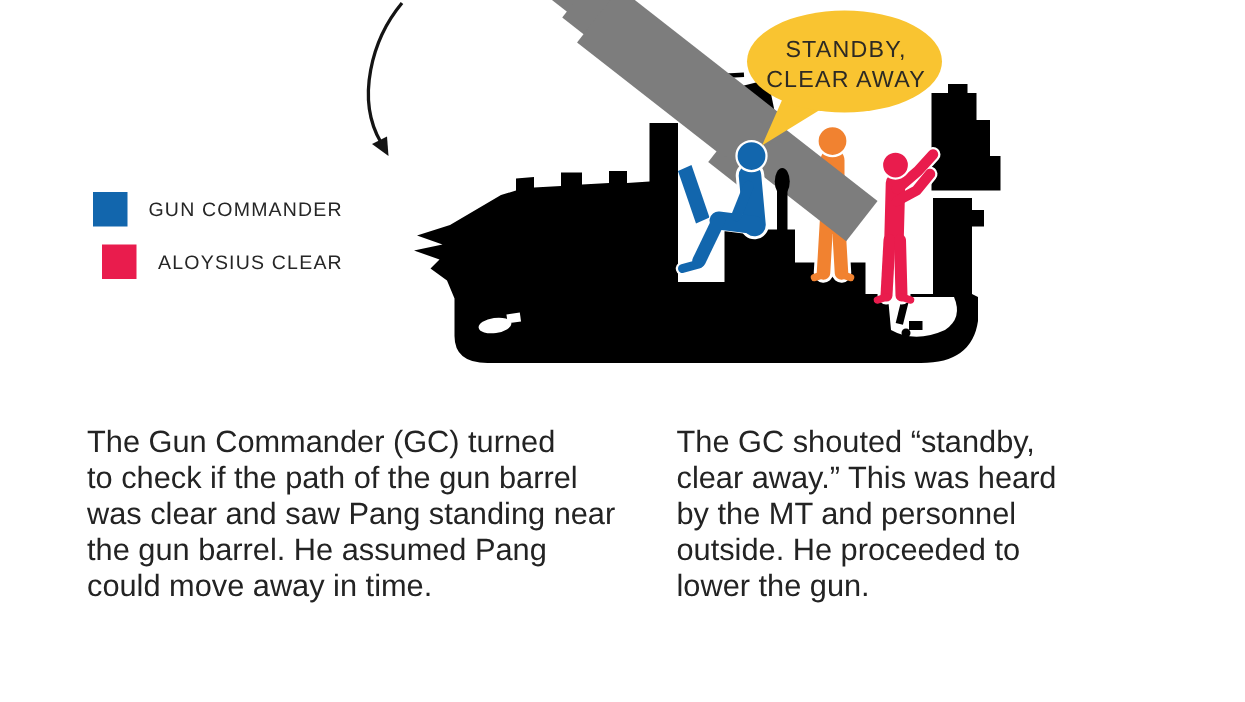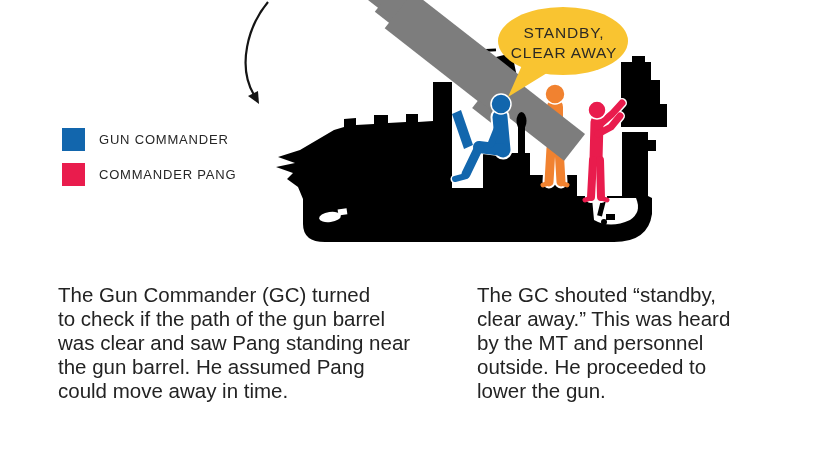--- a/index.html
+++ b/index.html
@@ -3,32 +3,32 @@
 <meta charset="utf-8">
 <style>
   html,body{margin:0;padding:0;background:#ffffff;}
   body{width:830px;height:468px;position:relative;overflow:hidden;
        font-family:"Liberation Sans", sans-serif;}
   .stage{position:absolute;inset:0;}
   svg.illustration{position:absolute;left:0;top:0;}
 
   
   .legend{position:absolute;left:62px;top:128px;display:flex;flex-direction:column;gap:12px;}
-  .legend-row{display:flex;align-items:center;gap:14px;}
+  .legend-row{display:flex;align-items:center;gap:14px;justify-content:flex-end;}
   .swatch{width:23px;height:23px;flex:0 0 auto;}
   .sw-0{background:var(--blue);}
   .sw-1{background:var(--orange);}
   .sw-2{background:var(--red);}
   .legend-label{font-size:13px;letter-spacing:0.8px;color:#262626;font-weight:400;}
 
   
   .caption{position:absolute;top:283px;color:var(--text);
            font-size:20.5px;line-height:24px;white-space:pre-line;font-weight:400;}
   .caption-left{left:58px;width:375px;}
-  .caption-right{left:477px;width:290px;}
+  .caption-right{left:451px;width:290px;}
 
   
   text.bubble-text{font-family:"Liberation Sans",sans-serif;font-size:15.5px;
        letter-spacing:0.8px;fill:var(--bubble_text);font-weight:400;}
 </style>
 </head>
 <body>
 
 <div class="stage">
 
@@ -147,21 +147,21 @@
     </g>
   </svg>
 
   <div class="legend">
     <div class="legend-row">
       <span class="swatch sw-0"></span>
       <span class="legend-label">GUN COMMANDER</span>
     </div>
     <div class="legend-row">
       <span class="swatch sw-2"></span>
-      <span class="legend-label">COMMANDER PANG</span>
+      <span class="legend-label">ALOYSIUS CLEAR</span>
     </div>
   </div>
 
   <div class="caption caption-left">The Gun Commander (GC) turned
 to check if the path of the gun barrel
 was clear and saw Pang standing near
 the gun barrel. He assumed Pang
 could move away in time.</div>
   <div class="caption caption-right">The GC shouted “standby,
 clear away.” This was heard

